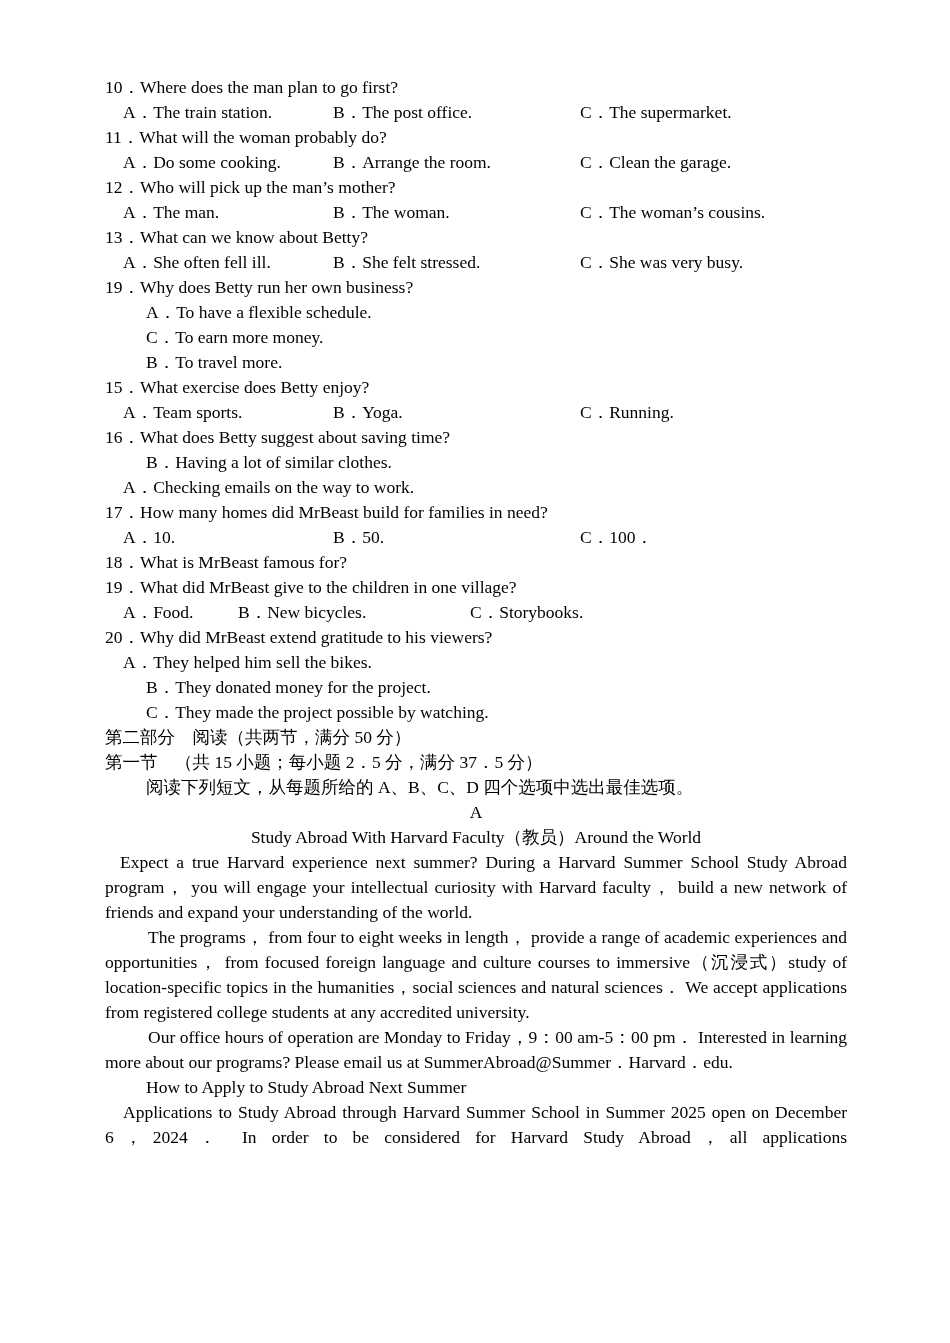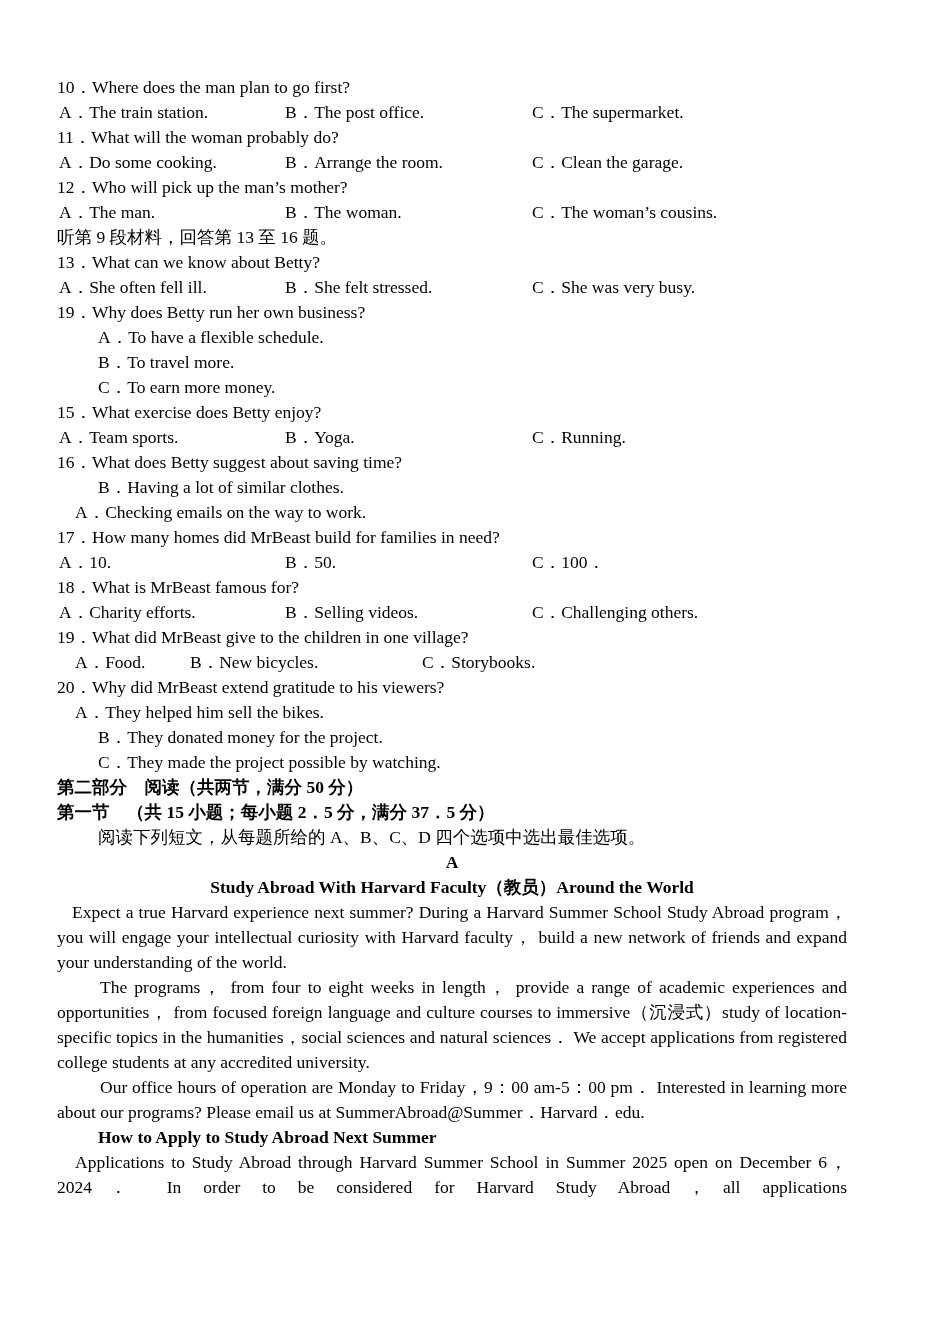--- a/index.html
+++ b/index.html
@@ -5,42 +5,42 @@
   html, body {
     margin: 0;
     padding: 0;
     background: #ffffff;
   }
   .page {
     position: relative;
     width: 950px;
     min-height: 1343px;
     box-sizing: border-box;
-    padding: 75px 103px 10px 57px;
+    padding: 75px 103px 10px 105px;
     background: #ffffff;
     color: #000000;
     font-family: "Liberation Serif", "DejaVu Serif", serif;
     font-size: 17.5px;
   }
   .line {
     position: relative;
     line-height: 25px;
     min-height: 25px;
     white-space: nowrap;
   }
   .opts span { position: absolute; top: 0; white-space: nowrap; }
-  .p-std .o0 { left: 2px; font-family: Liberation Serif, serif; }
+  .p-std .o0 { left: 18px; font-family: Liberation Serif, serif; }
   .p-std .o1 { left: 228px; }
   .p-std .o2 { left: 475px; }
   .p-narrow .o0 { left: 18px; }
   .p-narrow .o1 { left: 133px; }
   .p-narrow .o2 { left: 365px; }
   .ind1 { padding-left: 18px; }
   .ind2 { padding-left: 41px; }
-  .bold { font-weight: bold; }
+  .bold { font-weight: normal; }
   .center { text-align: center; }
   .para {
     line-height: 25px;
     text-align: justify;
   }
   .para.small { text-indent: 15px; }
   .para.large { text-indent: 43px; }
   .para.tiny  { text-indent: 18px; }
   .para.cont  { text-align-last: justify; }
 </style>
@@ -60,52 +60,46 @@
         <span class="o0">A．Do some cooking.</span>
         <span class="o1">B．Arrange the room.</span>
         <span class="o2">C．Clean the garage.</span>
       </div>
       <div class="line">12．Who will pick up the man’s mother?</div>
       <div class="line opts p-std">
         <span class="o0">A．The man.</span>
         <span class="o1">B．The woman.</span>
         <span class="o2">C．The woman’s cousins.</span>
       </div>
-      <div class="line">听第 9 段材料，回答第 13 至 16 题。</div>
       <div class="line">13．What can we know about Betty?</div>
       <div class="line opts p-std">
         <span class="o0">A．She often fell ill.</span>
         <span class="o1">B．She felt stressed.</span>
         <span class="o2">C．She was very busy.</span>
       </div>
       <div class="line">19．Why does Betty run her own business?</div>
       <div class="line ind2">A．To have a flexible schedule.</div>
+      <div class="line ind2">C．To earn more money.</div>
       <div class="line ind2">B．To travel more.</div>
-      <div class="line ind2">C．To earn more money.</div>
       <div class="line">15．What exercise does Betty enjoy?</div>
       <div class="line opts p-std">
         <span class="o0">A．Team sports.</span>
         <span class="o1">B．Yoga.</span>
         <span class="o2">C．Running.</span>
       </div>
       <div class="line">16．What does Betty suggest about saving time?</div>
       <div class="line ind2">B．Having a lot of similar clothes.</div>
       <div class="line ind1">A．Checking emails on the way to work.</div>
       <div class="line">17．How many homes did MrBeast build for families in need?</div>
       <div class="line opts p-std">
         <span class="o0">A．10.</span>
         <span class="o1">B．50.</span>
         <span class="o2">C．100．</span>
       </div>
       <div class="line">18．What is MrBeast famous for?</div>
-      <div class="line opts p-std">
-        <span class="o0">A．Charity efforts.</span>
-        <span class="o1">B．Selling videos.</span>
-        <span class="o2">C．Challenging others.</span>
-      </div>
       <div class="line">19．What did MrBeast give to the children in one village?</div>
       <div class="line opts p-narrow">
         <span class="o0">A．Food.</span>
         <span class="o1">B．New bicycles.</span>
         <span class="o2">C．Storybooks.</span>
       </div>
       <div class="line">20．Why did MrBeast extend gratitude to his viewers?</div>
       <div class="line ind1">A．They helped him sell the bikes.</div>
       <div class="line ind2">B．They donated money for the project.</div>
       <div class="line ind2">C．They made the project possible by watching.</div>

